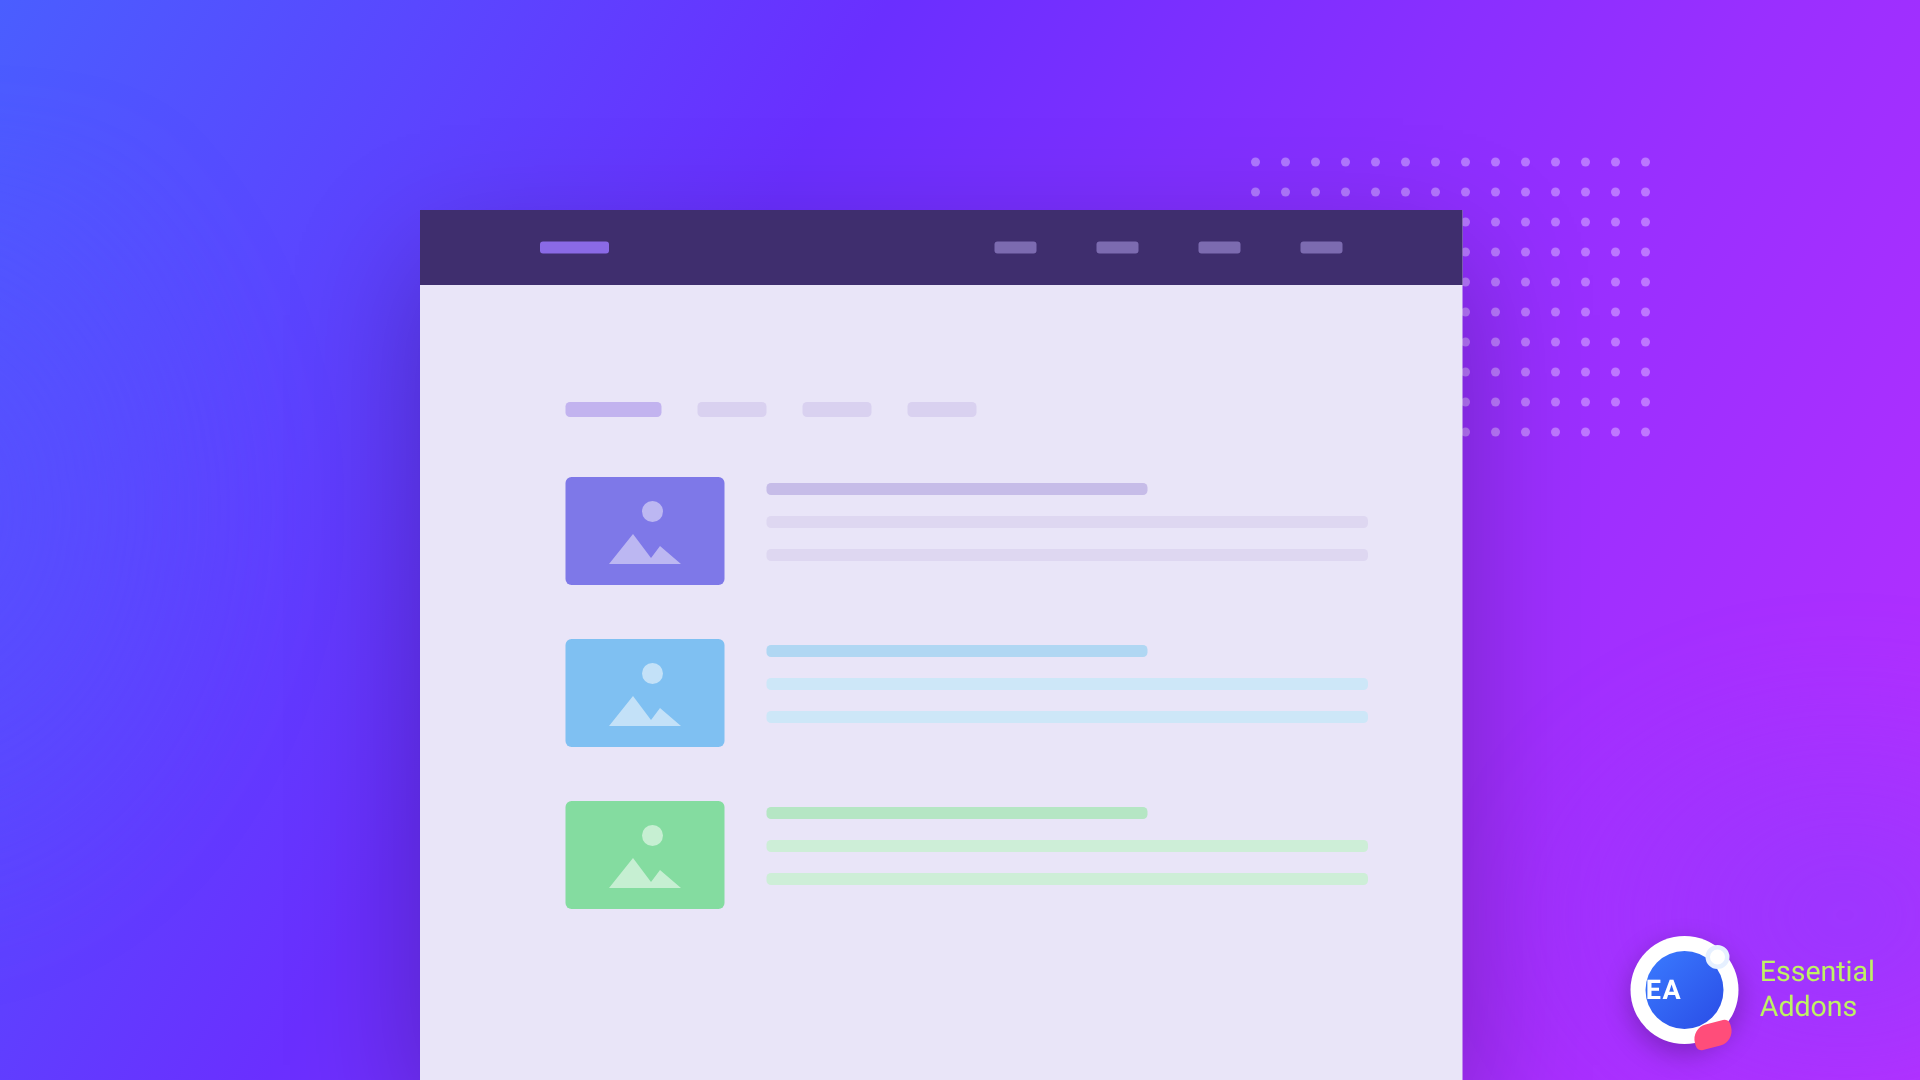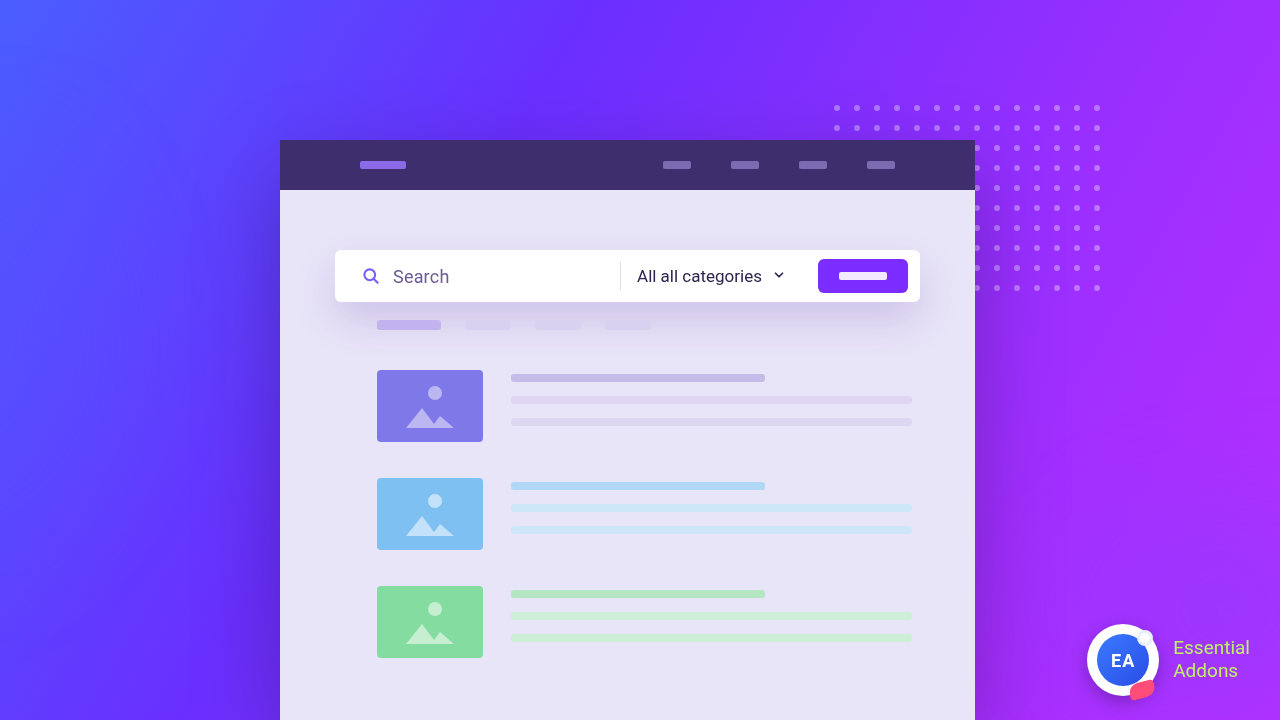--- a/index.html
+++ b/index.html
@@ -103,21 +103,21 @@
   }
   .badge-circle {
     width: 72px; height: 72px; border-radius: 50%; background: #fff;
     display: flex; align-items: center; justify-content: center;
     position: relative;
     box-shadow: 0 6px 18px rgba(0,0,0,0.25);
   }
   .badge-inner {
     width: 52px; height: 52px; border-radius: 50%;
     background: linear-gradient(135deg, #3a7bff 0%, #2a4ce6 100%);
-    display: flex; align-items: center; justify-content: center;
+    display: flex; align-items: center; 
   }
   .badge-dot {
     position: absolute; top: 6px; right: 6px; width: 16px; height: 16px;
     border-radius: 50%; background: #fff; border: 3px solid #e6f0ff;
   }
   .ribbon {
     position: absolute; bottom: -2px; right: 4px; width: 26px; height: 16px;
     background: #ff4d7a; border-radius: 10px 4px 10px 4px;
     transform: rotate(-15deg);
   }
@@ -278,41 +278,20 @@
     <div class="brand-bar"></div>
     <div class="nav-spacer"></div>
     <div class="nav-link"></div>
     <div class="nav-link"></div>
     <div class="nav-link"></div>
     <div class="nav-link"></div>
   </div>
 
   <div class="stage">
 
-    <div class="searchbar">
-      <span class="search-icon">
-        <svg width="20" height="20" viewBox="0 0 24 24" fill="none" stroke="currentColor" stroke-width="2.5" stroke-linecap="round">
-          <circle cx="10.5" cy="10.5" r="6.5"></circle>
-            <line x1="20" y1="20" x2="15.2" y2="15.2"></line>
-        </svg>
-      </span>
-      <div class="search-text">Search</div>
-      <div class="divider"></div>
-      <div class="category">
-        <span>All all categories</span>
-        <span>
-          <svg width="14" height="14" viewBox="0 0 24 24" fill="none" stroke="#2f2350" stroke-width="3" stroke-linecap="round" stroke-linejoin="round">
-            <polyline points="6 9 12 15 18 9"></polyline>
-          </svg>
-        </span>
-      </div>
-      <div class="submit-btn">
-        <div class="submit-label"></div>
-      </div>
-    </div>
 
     <div class="filters">
       <div class="filter-chip active" style="width:64px"></div>
       <div class="filter-chip" style="width:46px"></div>
       <div class="filter-chip" style="width:46px"></div>
       <div class="filter-chip" style="width:46px"></div>
     </div>
 
     <div class="results">
 

